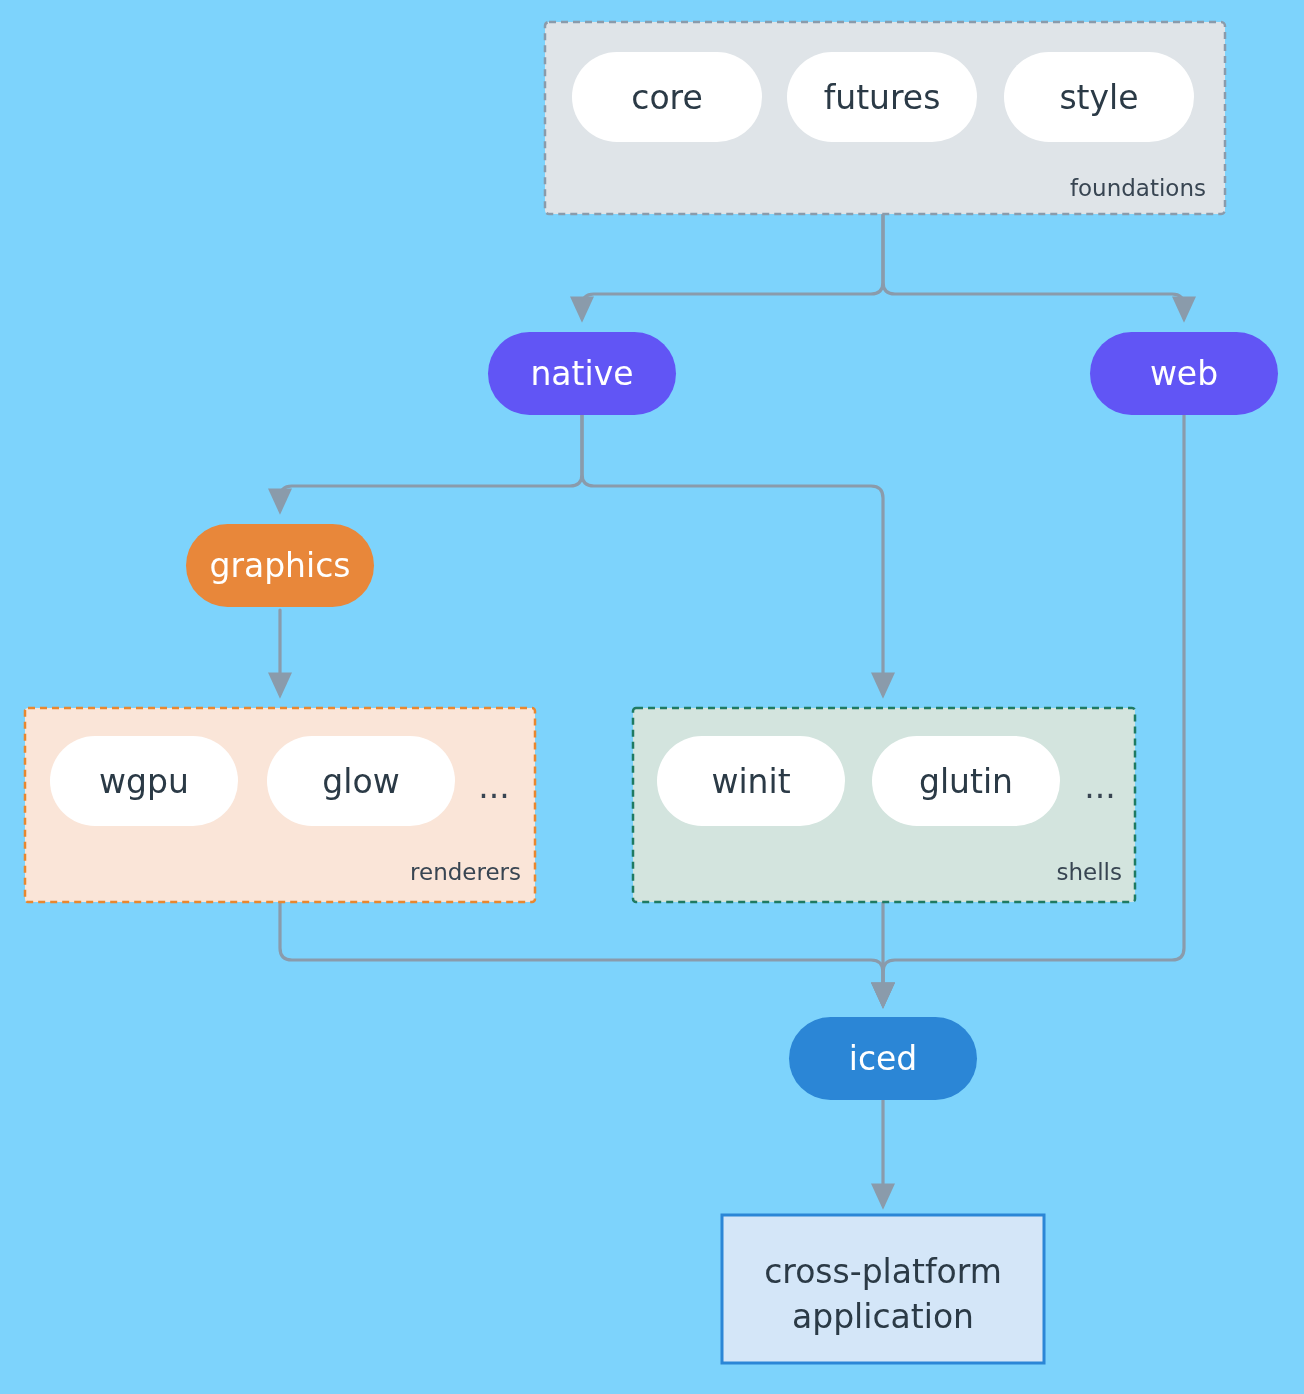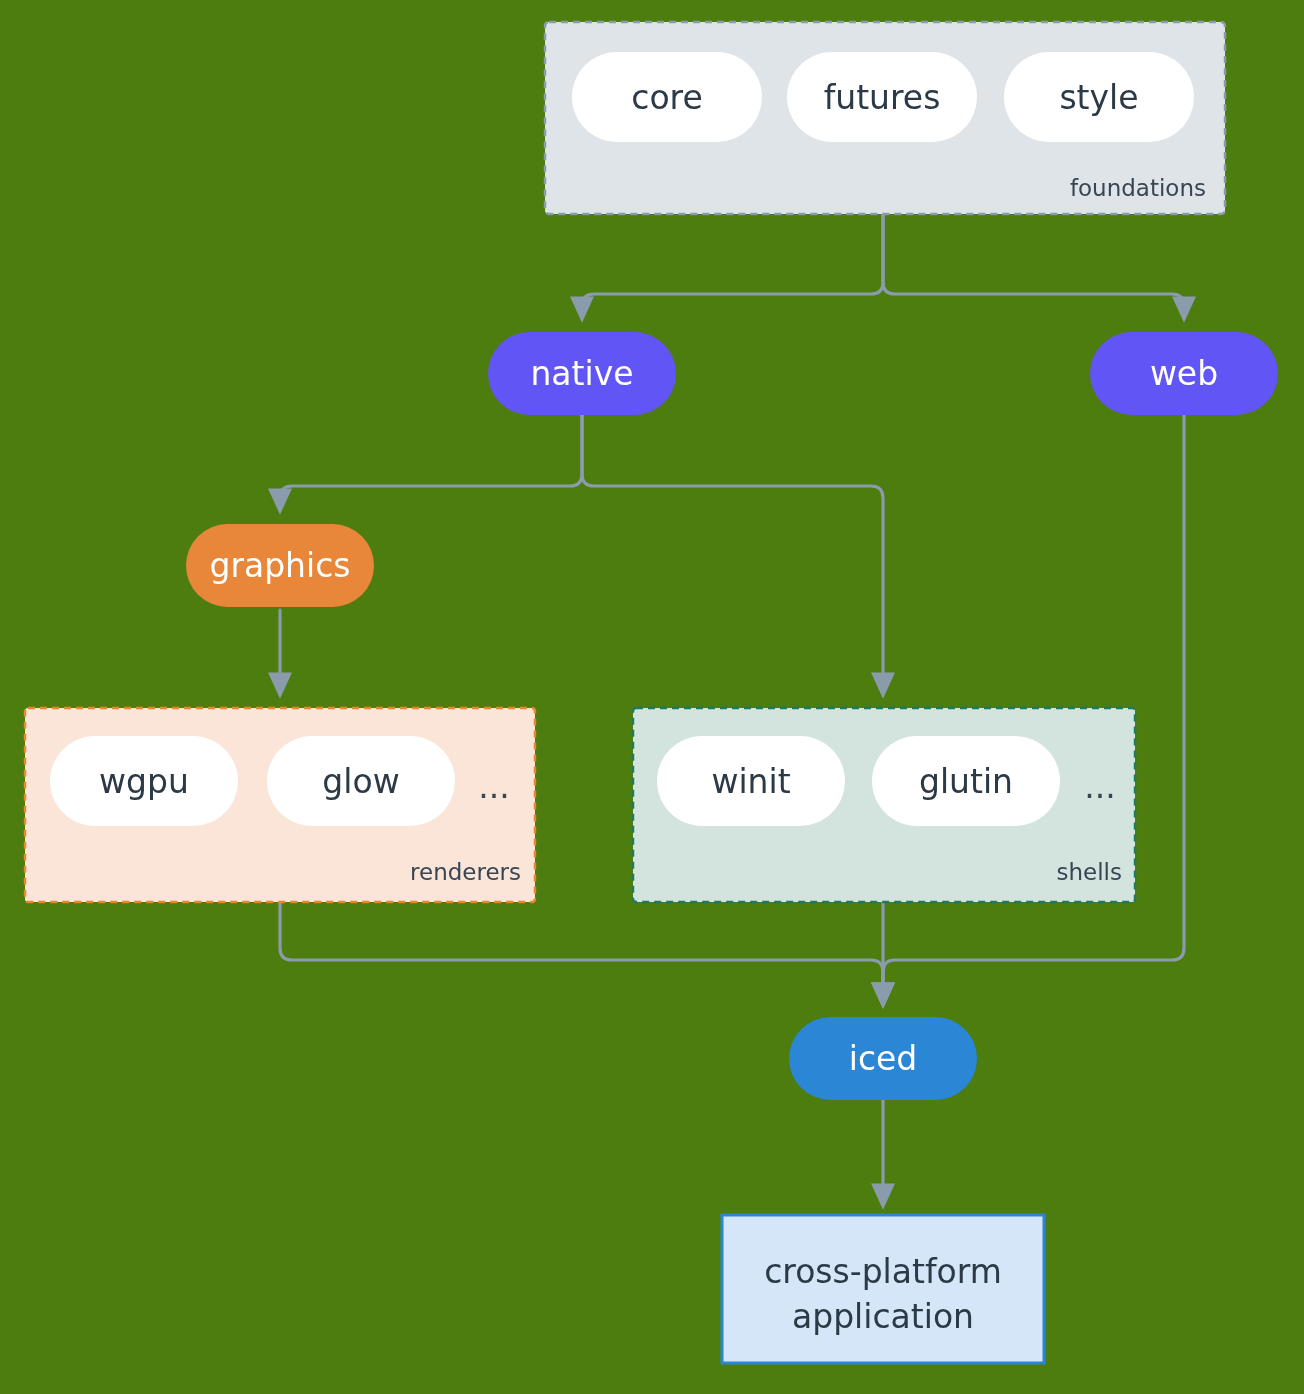--- a/index.html
+++ b/index.html
@@ -4,21 +4,21 @@
 <style>
   html, body {
     margin: 0;
     padding: 0;
     background: #000000;
   }
   #diagram-root {
     position: relative;
     width: 1304px;
     height: 1394px;
-    background: #4d7c0f;
+    background: #7dd3fc;
     font-family: "DejaVu Sans", sans-serif;
     overflow: hidden;
   }
   svg#diagram-canvas {
     position: absolute;
     top: 0;
     left: 0;
     width: 1304px;
     height: 1394px;
     display: block;

